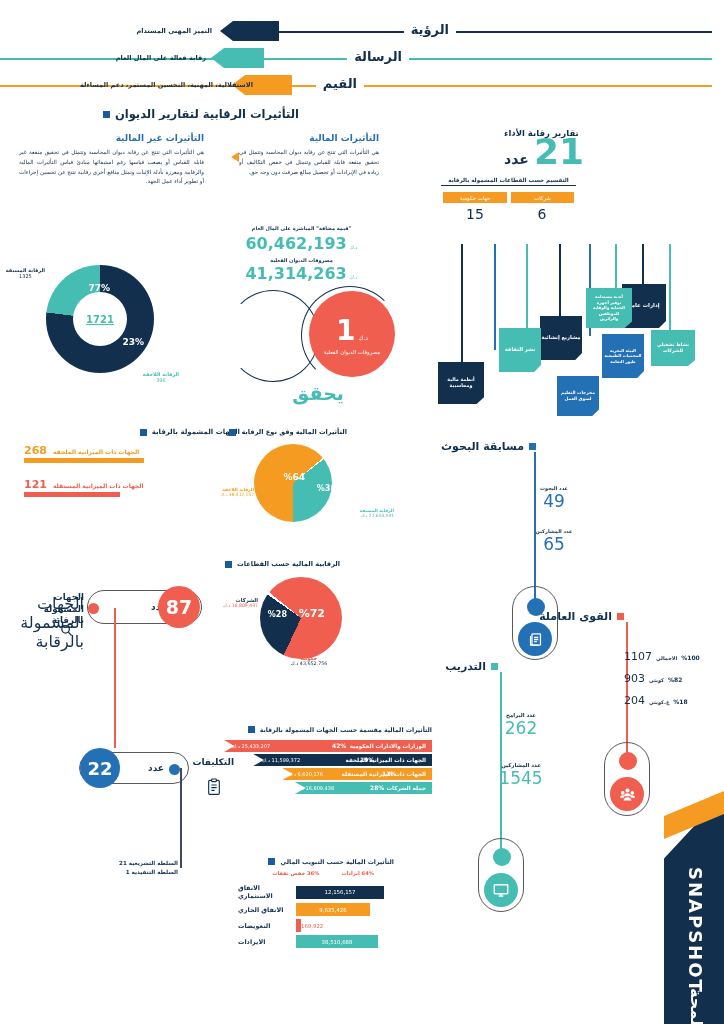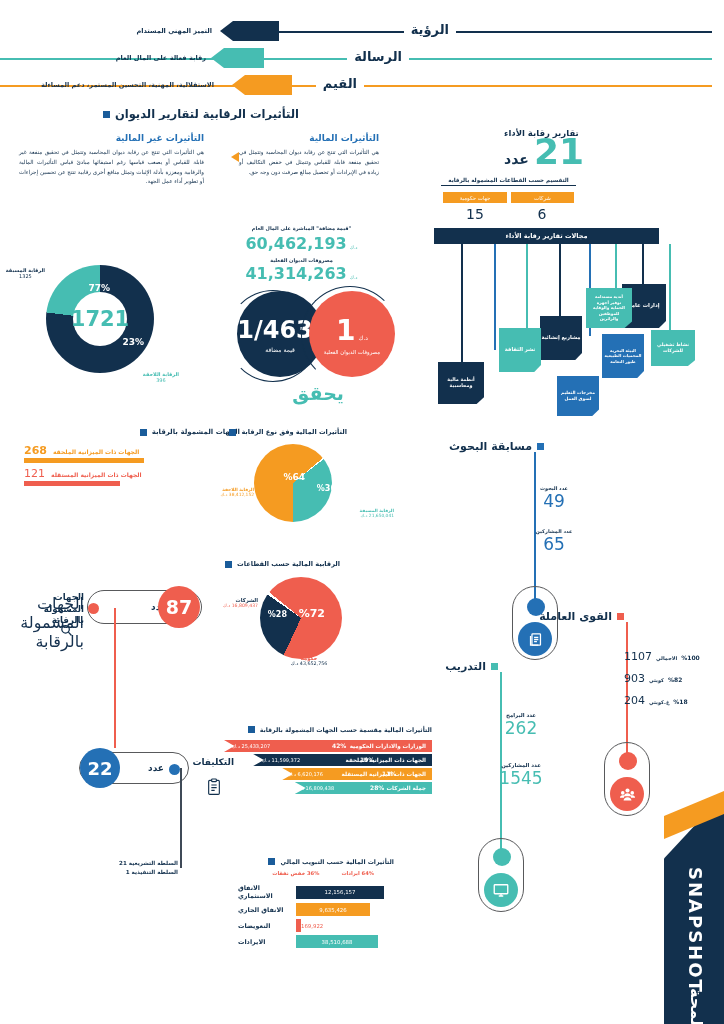--- a/index.html
+++ b/index.html
@@ -78,21 +78,21 @@
     <div class="arrow-txt" style="right:518px; top:54px; color:#12304d;">رقابة فعالة على المال العام</div>
 
     <div class="strip-line" style="right:12px; left:0px; top:85px; background:#f59b21;"></div>
     <div class="strip-word" style="right:360px; top:76px; color:#12304d;">القيم</div>
     <div class="abs" style="right:432px; top:75px;">
       <div style="display:flex;align-items:center;">
         <div class="arrow-body" style="width:47px;background:#f59b21;"></div>
         <div style="width:0;height:0;border-top:10px solid transparent;border-bottom:10px solid transparent;border-right:13px solid #f59b21;"></div>
       </div>
     </div>
-    <div class="arrow-txt" style="right:510px; top:81px; color:#12304d;">الاستقلالية، المهنية، التحسين المستمر، دعم المساءلة</div>
+    <div class="arrow-txt" style="right:471px; top:81px; color:#12304d;">الاستقلالية، المهنية، التحسين المستمر، دعم المساءلة</div>
   </div>
 
   <div class="abs sqh" style="right:425px; top:107px;">
     <span class="sq" style="background:#1a5c9a;"></span>
     <span style="font-size:11.5px;font-weight:bold;color:#12304d;">التأثيرات الرقابية لتقارير الديوان</span>
   </div>
 
   <div class="abs" style="right:520px; top:133px; width:185px; text-align:right;">
     <div style="font-size:9px;font-weight:bold;color:#2470b5;margin-bottom:5px;">التأثيرات غير المالية</div>
     <div style="font-size:5.6px;line-height:1.75;color:#12304d;text-align:justify;">هي التأثيرات التي تنتج عن رقابة ديوان المحاسبة وتتمثل في تحقيق منفعة غير قابلة للقياس أو يصعب قياسها رغم استيفائها مبادئ قياس التأثيرات المالية والرقابية ومعززة بأدلة الإثبات وتمثل منافع أخرى رقابية تنتج عن تحسين إجراءات أو تطوير أداء عمل الجهة.</div>
@@ -112,42 +112,35 @@
       <span style="font-size:5px;color:#46bdb2;">د.ك</span>
     </div>
     <div style="font-size:5px;color:#12304d;font-weight:bold;margin-top:4px;">مصروفات الديوان الفعلية</div>
     <div style="display:flex;flex-direction:row-reverse;align-items:baseline;justify-content:center;gap:3px;margin-top:1px;">
       <span style="font-size:16px;font-weight:bold;color:#46bdb2;">41,314,263</span>
       <span style="font-size:5px;color:#46bdb2;">د.ك</span>
     </div>
   </div>
 
   <div class="abs" style="right:405px;top:290px;width:92px;height:92px;border:1.4px solid #12304d;border-radius:50%;border-left-color:transparent;"></div>
-  <div class="circ" style="right:401px; top:291px; width:86px;height:86px;background:#12304d;">
-    <div style="display:flex;flex-direction:row-reverse;align-items:baseline;gap:2px;">
-      <span style="font-size:24px;font-weight:bold;">1/463</span>
-      <span style="font-size:5px;">د.ك</span>
-    </div>
-    <div style="font-size:6px;margin-top:2px;">قيمة مضافة</div>
-  </div>
 
   <div class="abs" style="right:325px;top:286px;width:98px;height:98px;border:1.4px solid #12304d;border-radius:50%;border-right-color:transparent;border-bottom-color:transparent;"></div>
   <div class="circ" style="right:329px; top:291px; width:86px;height:86px;background:#ef5e4e;">
     <div style="display:flex;flex-direction:row-reverse;align-items:baseline;gap:3px;">
       <span style="font-size:28px;font-weight:bold;">1</span>
       <span style="font-size:6px;">د.ك</span>
     </div>
     <div style="font-size:5.4px;margin-top:2px;">مصروفات الديوان الفعلية</div>
   </div>
   <div class="abs" style="right:380px; top:382px; font-size:19px;font-weight:bold;color:#46bdb2;">يحقق</div>
 
   <div class="donut" style="right:570px; top:265px; width:108px;height:108px;
        background:conic-gradient(from 0deg, #12304d 0deg 277deg, #46bdb2 277deg 360deg);"></div>
   <div class="hole" style="right:597px; top:292px; width:54px;height:54px;">
-    <span style="font-size:21px;font-weight:bold;color:#46bdb2;">1721</span>
+    <span style="font-size:10px;font-weight:bold;color:#46bdb2;text-decoration:underline;">1721</span>
   </div>
   <div class="lbl" style="right:614px; top:283px; font-size:9px;color:#fff;font-weight:bold;margin-left:28px;">77%</div>
   <div class="lbl" style="right:580px; top:337px; font-size:9px;color:#fff;font-weight:bold;">23%</div>
   <div class="abs" style="right:679px; top:267px; text-align:center;">
     <div style="font-size:5px;font-weight:bold;color:#12304d;">الرقابة المسبقة</div>
     <div style="font-size:5px;color:#12304d;">1325</div>
   </div>
   <div class="abs" style="right:545px; top:371px; text-align:center;">
     <div style="font-size:5px;font-weight:bold;color:#46bdb2;">الرقابة اللاحقة</div>
     <div style="font-size:5px;color:#46bdb2;">396</div>
@@ -164,22 +157,20 @@
   <div class="abs" style="right:148px; top:177px; width:135px; text-align:center;">
     <div style="font-size:5.6px;font-weight:bold;color:#12304d;padding-bottom:2px;border-bottom:1.2px solid #12304d;">التقسيم حسب القطاعات المشمولة بالرقابة</div>
   </div>
   <div class="abs" style="right:150px; top:192px; display:flex;gap:4px;">
     <div style="width:63px;height:11px;background:#f59b21;color:#fff;font-size:5.4px;display:flex;align-items:center;justify-content:center;">شركات</div>
     <div style="width:64px;height:11px;background:#f59b21;color:#fff;font-size:5.4px;display:flex;align-items:center;justify-content:center;">جهات حكومية</div>
   </div>
   <div class="abs" style="right:152px; top:206px; width:60px;text-align:center;font-size:14px;color:#12304d;">6</div>
   <div class="abs" style="right:219px; top:206px; width:60px;text-align:center;font-size:14px;color:#12304d;">15</div>
 
-  <div class="abs" style="right:65px; top:228px; width:225px;height:16px;background:#12304d;color:#fff;
-       font-size:6.5px;font-weight:bold;display:flex;align-items:center;justify-content:center;">مجالات تقارير رقابة الأداء</div>
 
   <div class="vline" style="right:80px; top:244px; height:80px; background:#12304d;"></div>
   <div class="vline" style="right:107px; top:244px; height:46px; background:#46bdb2;"></div>
   <div class="vline" style="right:133px; top:244px; height:92px; background:#2470b5;"></div>
   <div class="vline" style="right:163px; top:244px; height:72px; background:#12304d;"></div>
   <div class="vline" style="right:196px; top:244px; height:84px; background:#46bdb2;"></div>
   <div class="vline" style="right:228px; top:244px; height:106px; background:#2470b5;"></div>
   <div class="vline" style="right:261px; top:244px; height:118px; background:#12304d;"></div>
   <div class="vline" style="right:53px; top:244px; height:96px; background:#46bdb2;"></div>
 
@@ -199,21 +190,21 @@
   <div class="abs" style="right:500px; top:440px; width:200px;">
     <div style="margin-top:4px;">
       <div style="display:flex;flex-direction:row-reverse;align-items:baseline;gap:6px;">
         <span style="font-size:11px;font-weight:bold;color:#f59b21;">268</span>
         <span style="font-size:6px;font-weight:bold;color:#f59b21;">الجهات ذات الميزانية الملحقة</span>
       </div>
       <div style="height:5px;width:60%;background:#f59b21;margin-top:1px;margin-right:40%;"></div>
     </div>
     <div style="margin-top:4px;">
       <div style="display:flex;flex-direction:row-reverse;align-items:baseline;gap:6px;">
-        <span style="font-size:11px;font-weight:normal;color:#ef5e4e;">121</span>
+        <span style="font-size:11px;font-weight:bold;color:#ef5e4e;margin-top:11px;">121</span>
         <span style="font-size:6px;font-weight:bold;color:#ef5e4e;">الجهات ذات الميزانية المستقلة</span>
       </div>
       <div style="height:5px;width:48%;background:#ef5e4e;margin-top:1px;margin-right:52%;"></div>
     </div>
   </div>
 
   <div class="abs sqh" style="right:377px; top:428px;">
     <span class="sq" style="background:#1a5c9a;"></span>
     <span style="font-size:6.6px;font-weight:bold;color:#12304d;">التأثيرات المالية وفق نوع الرقابة</span>
   </div>
@@ -311,21 +302,21 @@
       <span style="font-size:5.4px;color:#ef5e4e;padding-right:3px;">169,922</span>
     </div>
     <div style="display:flex;flex-direction:row-reverse;align-items:center;height:13px;">
       <span style="width:62px;text-align:left;font-size:6.4px;font-weight:bold;color:#12304d;padding-left:4px;">الايرادات</span>
       <div style="height:13px;width:82px;background:#46bdb2;display:flex;align-items:center;justify-content:center;">
         <span style="font-size:5.4px;color:#fff;">38,510,688</span>
       </div>
     </div>
   </div>
 
-  <div class="abs" style="right:180px; top:440px;">
+  <div class="abs" style="right:188px; top:440px;">
     <div style="display:flex;flex-direction:row-reverse;align-items:center;gap:5px;">
       <span style="font-size:11px;font-weight:bold;color:#12304d;">مسابقة البحوث</span>
       <span style="width:7px;height:7px;background:#2470b5;display:inline-block;"></span>
     </div>
   </div>
   <div class="vline" style="right:188px; top:452px; height:150px; width:2.4px; background:#2470b5;"></div>
   <div class="abs" style="right:140px; top:485px; text-align:center;width:60px;">
     <div style="font-size:5px;font-weight:bold;color:#12304d;">عدد البحوث</div>
     <div style="font-size:17px;color:#2470b5;font-weight:normal;">49</div>
   </div>

